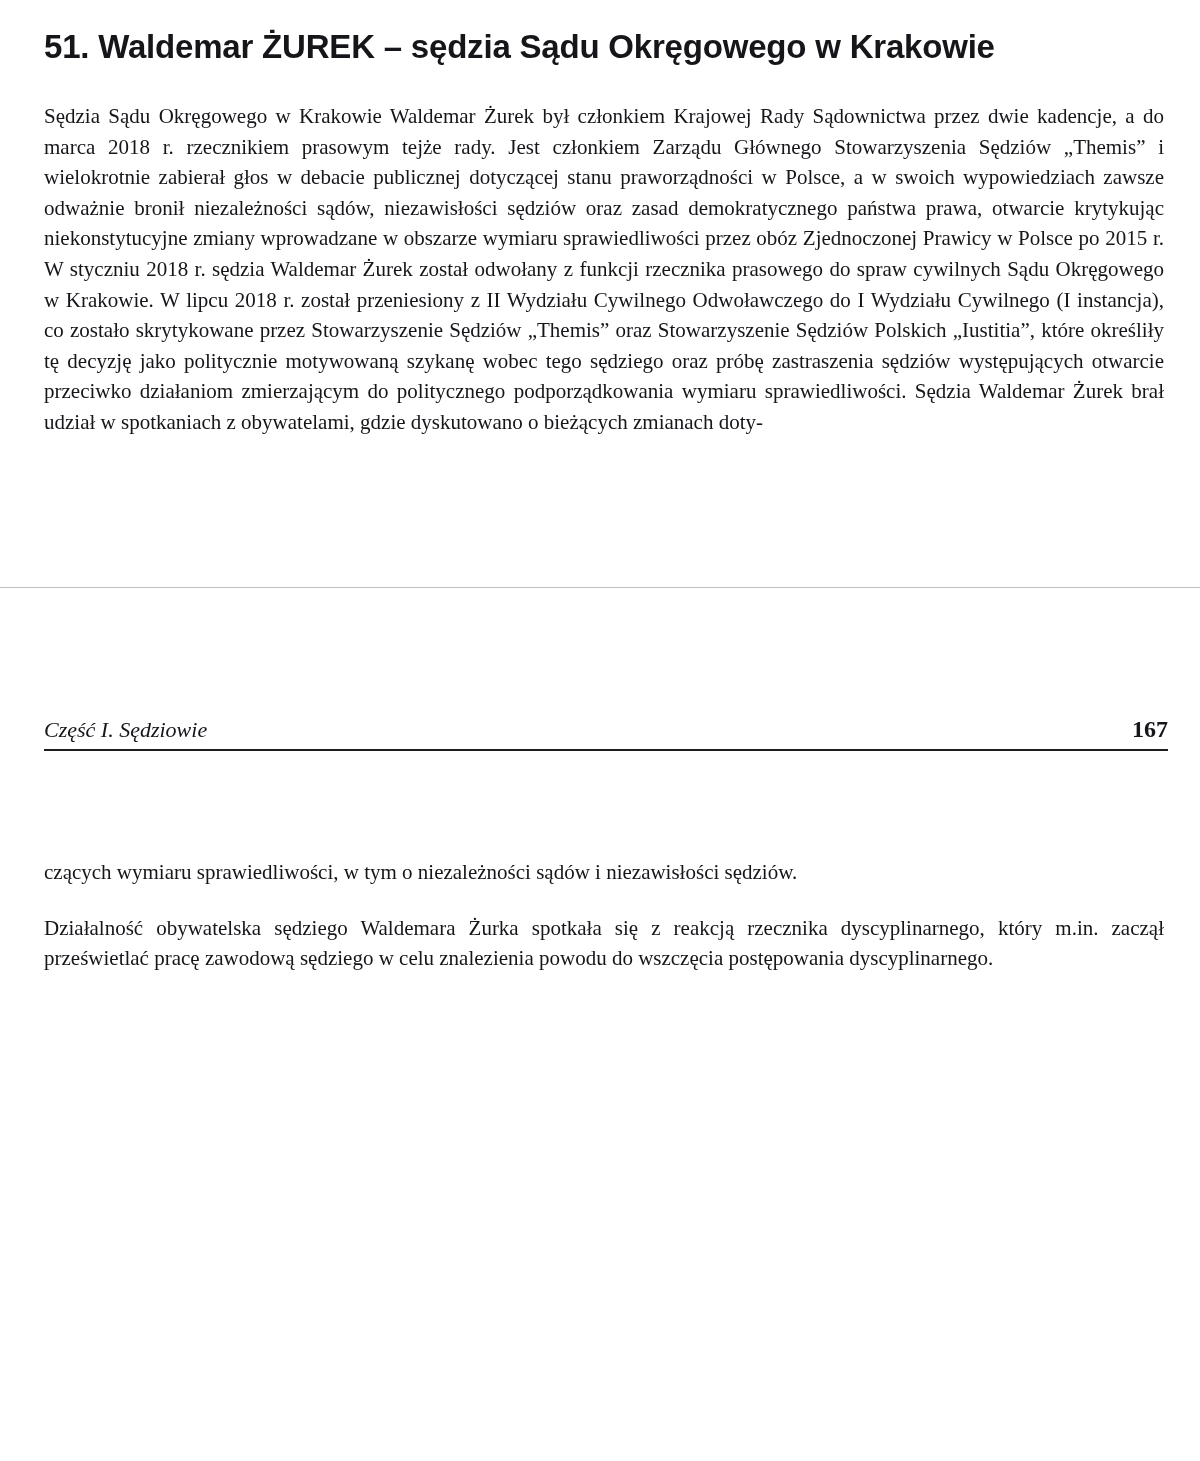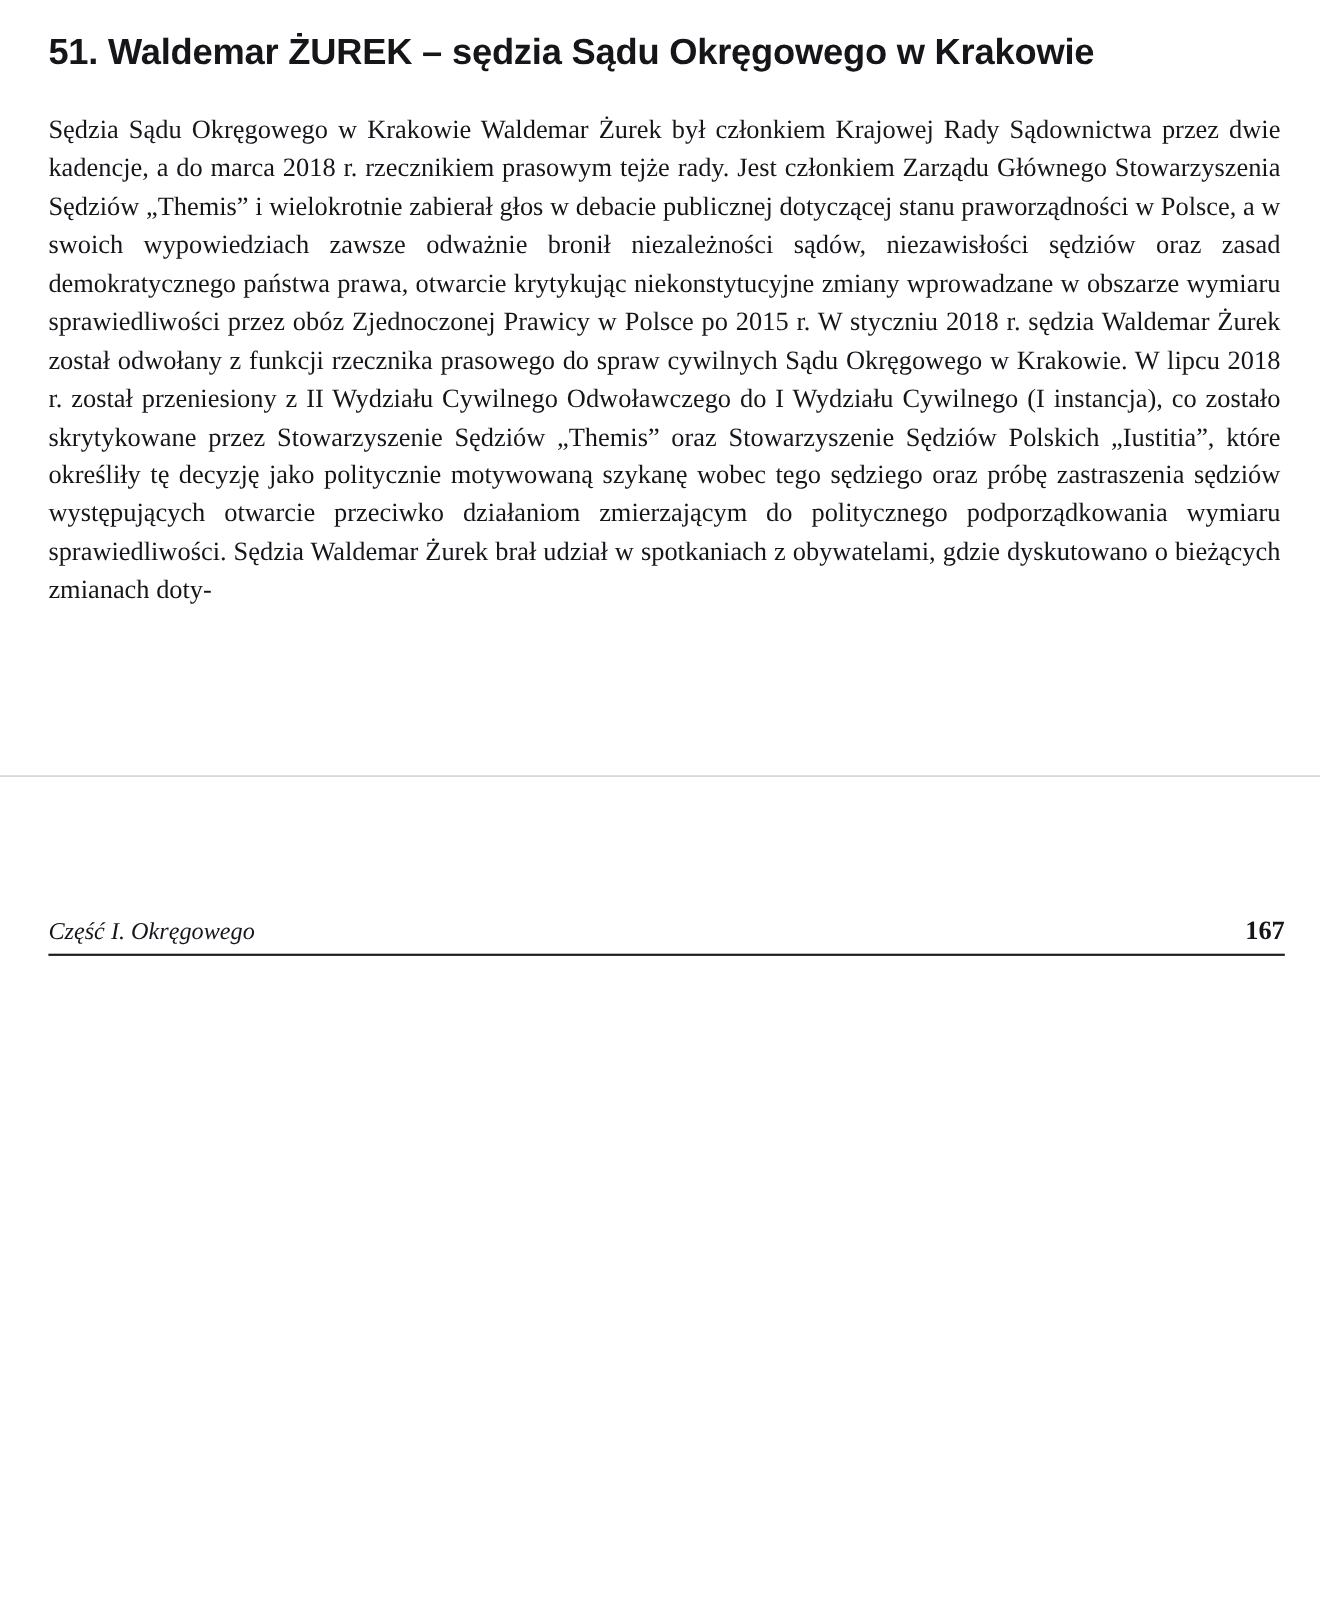--- a/index.html
+++ b/index.html
@@ -28,21 +28,21 @@
     letter-spacing: -0.2px;
     color: #15151a;
     margin: 26px 0 0 4px;
   }
   .body-block {
     margin: 34px 0 0 4px;
     width: 1120px;
   }
   p.body-text {
     font-family: "Liberation Serif", serif;
-    font-size: 24px;
+    font-size: 21px;
     line-height: 1.455;
     text-align: justify;
     text-justify: inter-word;
     margin: 0;
     color: #15151a;
     hyphens: manual;
   }
   p.body-text + p.body-text {
     margin-top: 25px;
   }
@@ -98,22 +98,24 @@
     <p class="body-text">Sędzia Sądu Okręgowego w Krakowie Waldemar Żurek był członkiem Krajowej Rady Sądownictwa przez dwie kadencje, a do marca 2018 r. rzecznikiem prasowym tejże rady. Jest członkiem Zarządu Głównego Stowarzyszenia Sędziów „Themis” i wielokrotnie zabierał głos w debacie publicznej dotyczącej stanu praworządności w Polsce, a w swoich wypowiedziach zawsze odważnie bronił niezależności sądów, niezawisłości sędziów oraz zasad demokratycznego państwa prawa, otwarcie krytykując niekonstytucyjne zmiany wprowadzane w obszarze wymiaru sprawiedliwości przez obóz Zjednoczonej Prawicy w Polsce po 2015 r. W styczniu 2018 r. sędzia Waldemar Żurek został odwołany z funkcji rzecznika prasowego do spraw cywilnych Sądu Okręgowego w Krakowie. W lipcu 2018 r. został przeniesiony z II Wydziału Cywilnego Odwoławczego do I Wydziału Cywilnego (I instancja), co zostało skrytykowane przez Stowarzyszenie Sędziów „Themis” oraz Stowarzyszenie Sędziów Polskich „Iustitia”, które określiły tę decyzję jako politycznie motywowaną szykanę wobec tego sędziego oraz próbę zastraszenia sędziów występujących otwarcie przeciwko działaniom zmierzającym do politycznego podporządkowania wymiaru sprawiedliwości. Sędzia Waldemar Żurek brał udział w spotkaniach z obywatelami, gdzie dyskutowano o bieżących zmianach doty-</p>
   </div>
 
   <div class="section-gap"></div>
 
   <hr class="page-separator">
 
   <div class="spacer-after-sep"></div>
 
   <div class="running-foot">
-    <span class="foot-title">Część I. Okręgowego</span>
+    <span class="foot-title">Część I. Sędziowie</span>
     <span class="foot-page">167</span>
   </div>
 
   <div class="after-foot"></div>
 
   <div class="body-block">
+    <p class="body-text">czących wymiaru sprawiedliwości, w tym o niezależności sądów i niezawisłości sędziów.</p>
+    <p class="body-text">Działalność obywatelska sędziego Waldemara Żurka spotkała się z reakcją rzecznika dyscyplinarnego, który m.in. zaczął prześwietlać pracę zawodową sędziego w celu znalezienia powodu do wszczęcia postępowania dyscyplinarnego.</p>
   </div>
 
 </div>
 
 </body></html>

